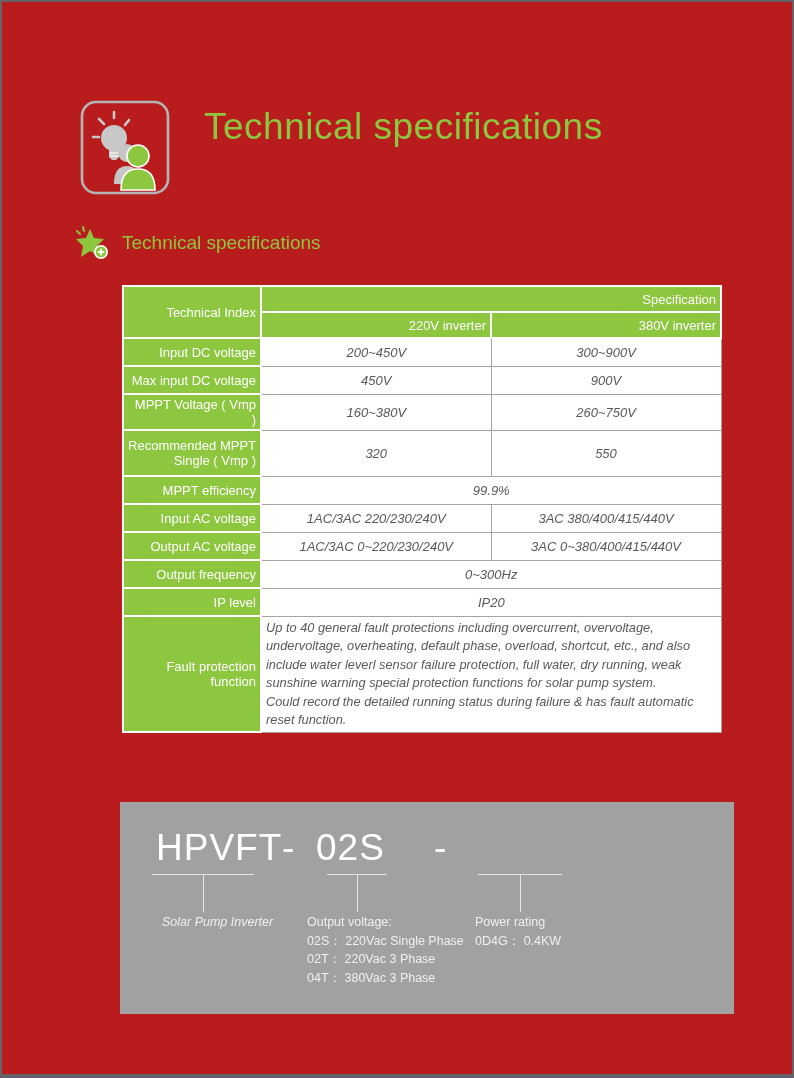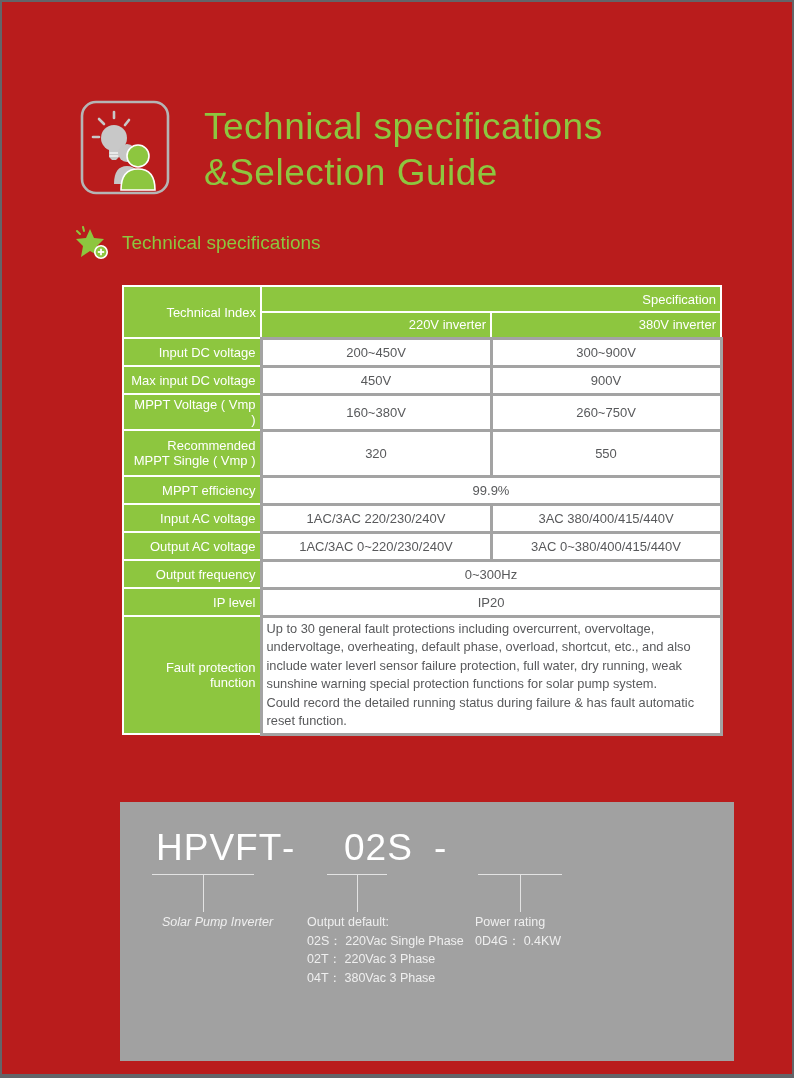--- a/index.html
+++ b/index.html
@@ -27,38 +27,39 @@
     position:absolute; left:120px; top:283px; width:598px;
     border-collapse:collapse; table-layout:fixed;
   }
   table.spec th, table.spec td { font-size:13px; font-weight:400; padding:2px 4px; }
   .g {
     background:#8dc63f; color:#ffffff; text-align:right;
     border:2px solid #ffffff;
   }
   .w {
     background:#ffffff; color:#58595b; text-align:center;
-    border:3px solid #a3a3a3;
+    border:1px solid #a3a3a3;
+    font-style:italic;
   }
   tr.hrow  { height:26px; }
   tr.row   { height:28px; }
   tr.tall  { height:46px; }
   tr.fault { height:116px; }
   td.fault-text { text-align:left; vertical-align:middle; padding:8px 13px; }
   td.fault-text p { margin:0; font-size:12.8px; line-height:18.5px; color:#58595b; }
   
   .model-box {
-    position:absolute; left:118px; top:800px; width:614px; height:259px;
+    position:absolute; left:118px; top:800px; width:614px; height:212px;
     background:#a1a1a1;
   }
   .model-box .seg {
     position:absolute; top:24px; color:#ffffff; font-size:37px; line-height:44px;
     letter-spacing:1px; white-space:pre;
   }
-  #m1 { left:36px; }  #s1 { left:162px; } #m2 { left:224px; }
+  #m1 { left:36px; }  #s1 { left:162px; } #m2 { left:196px; }
   #s2 { left:314px; } #m3 { left:360px; }
   .uline { position:absolute; height:1px; background:#e3e3e3; top:72px; }
   #u1 { left:32px;  width:102px; }
   #u2 { left:207px; width:60px; }
   #u3 { left:358px; width:84px; }
   .dline { position:absolute; width:1px; background:#e3e3e3; top:72px; height:38px; }
   #d1 { left:83px; } #d2 { left:237px; } #d3 { left:400px; }
   .model-label { position:absolute; color:#efefef; font-size:12.5px; line-height:18.5px; }
   #lab1 { left:42px;  top:111px;font-style:italic; }
   #lab2 { left:187px; top:111px; }
@@ -84,21 +85,21 @@
     <g fill="#c6c6c6">
       <circle cx="47" cy="53" r="9"></circle>
       <path d="M34 84 q0 -18 13 -18 q13 0 13 18 z"></path>
     </g>
     <g fill="#8dc63f" stroke="#ffffff" stroke-width="1.6">
       <circle cx="58" cy="56" r="11"></circle>
       <path d="M41 90 q0 -21 17 -21 q17 0 17 21 z"></path>
     </g>
   </svg>
 
-  <div class="page-title"><span>Technical specifications</span><br><span>&amp;Selection Guide</span></div>
+  <div class="page-title"><span>Technical specifications</span><br></div>
 
   <div class="section-head" id="sec1">
     <svg class="star" viewBox="0 0 38 34" xmlns="http://www.w3.org/2000/svg">
       <g stroke="#8dc63f" stroke-width="2" stroke-linecap="round">
         <line x1="5" y1="5" x2="8" y2="8"></line>
         <line x1="11" y1="1" x2="12" y2="5"></line>
       </g>
       <polygon points="18,3 22,12 32,13 25,20 27,30 18,25 9,31 11,20 4,13 14,12" fill="#8dc63f"></polygon>
       <circle cx="29" cy="26" r="6.2" fill="#8dc63f" stroke="#ffffff" stroke-width="1.6"></circle>
       <line x1="25.8" y1="26" x2="32.2" y2="26" stroke="#ffffff" stroke-width="1.8"></line>
@@ -160,21 +161,21 @@
       <td class="g">Output frequency</td>
       <td class="w" colspan="2">0~300Hz</td>
     </tr>
     <tr class="row">
       <td class="g">IP level</td>
       <td class="w" colspan="2">IP20</td>
     </tr>
     <tr class="fault">
       <td class="g">Fault protection function</td>
       <td class="w fault-text" colspan="2">
-        <p>Up to 30 general fault protections including overcurrent, overvoltage, undervoltage, overheating, default phase, overload, shortcut, etc., and also include water leverl sensor failure protection, full water, dry running, weak sunshine warning special protection functions for solar pump system.</p>
+        <p>Up to 40 general fault protections including overcurrent, overvoltage, undervoltage, overheating, default phase, overload, shortcut, etc., and also include water leverl sensor failure protection, full water, dry running, weak sunshine warning special protection functions for solar pump system.</p>
         <p>Could record the detailed running status during failure &amp; has fault automatic reset function.</p>
       </td>
     </tr>
   </tbody>
     </table>
 
 
   <div class="model-box">
     <span class="seg" id="m1">HPVFT</span>
     <span class="seg" id="s1">-</span>
@@ -185,21 +186,21 @@
     <div class="uline" id="u2"></div>
     <div class="uline" id="u3"></div>
     <div class="dline" id="d1"></div>
     <div class="dline" id="d2"></div>
     <div class="dline" id="d3"></div>
 
     <div class="model-label" id="lab1">
       <div>Solar Pump Inverter</div>
     </div>
     <div class="model-label" id="lab2">
-      <div>Output default:</div>
+      <div>Output voltage:</div>
       <div>02S： 220Vac Single Phase</div>
       <div>02T： 220Vac 3 Phase</div>
       <div>04T： 380Vac 3 Phase</div>
     </div>
     <div class="model-label" id="lab3">
       <div>Power rating</div>
       <div>0D4G： 0.4KW</div>
     </div>
   </div>
 

